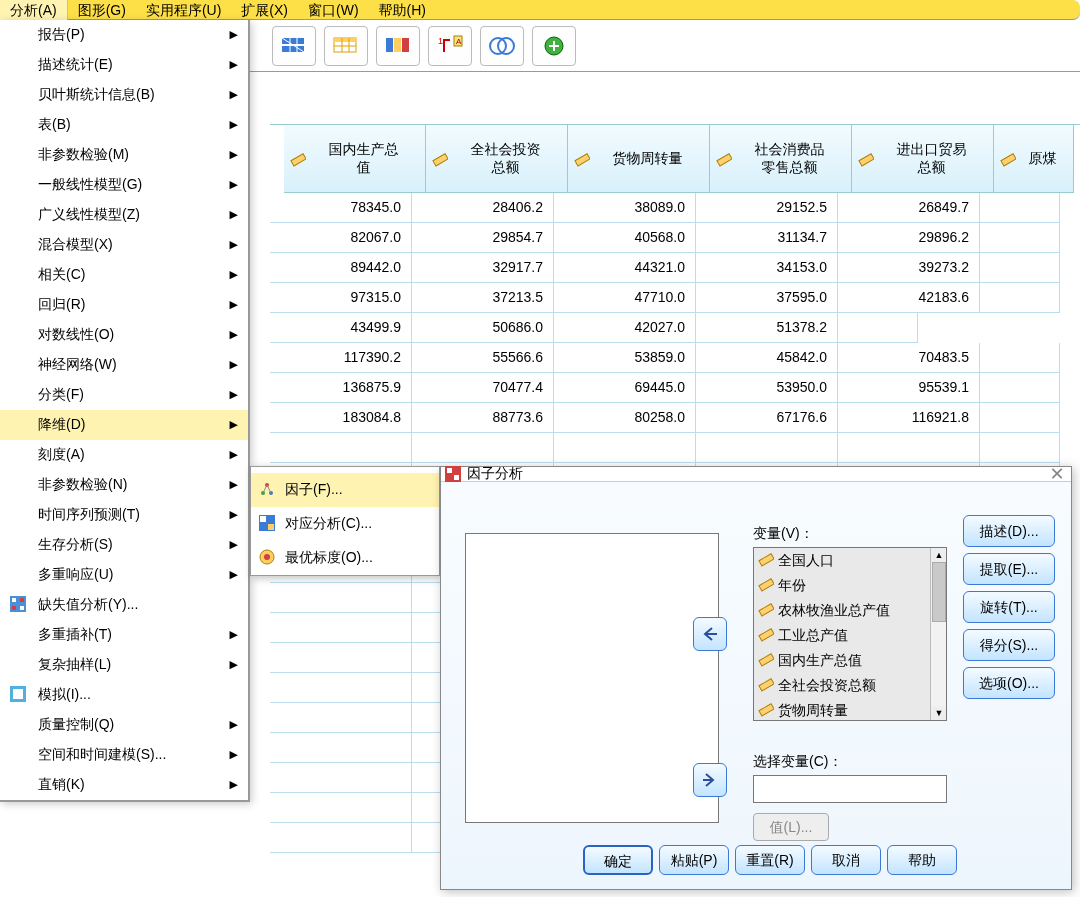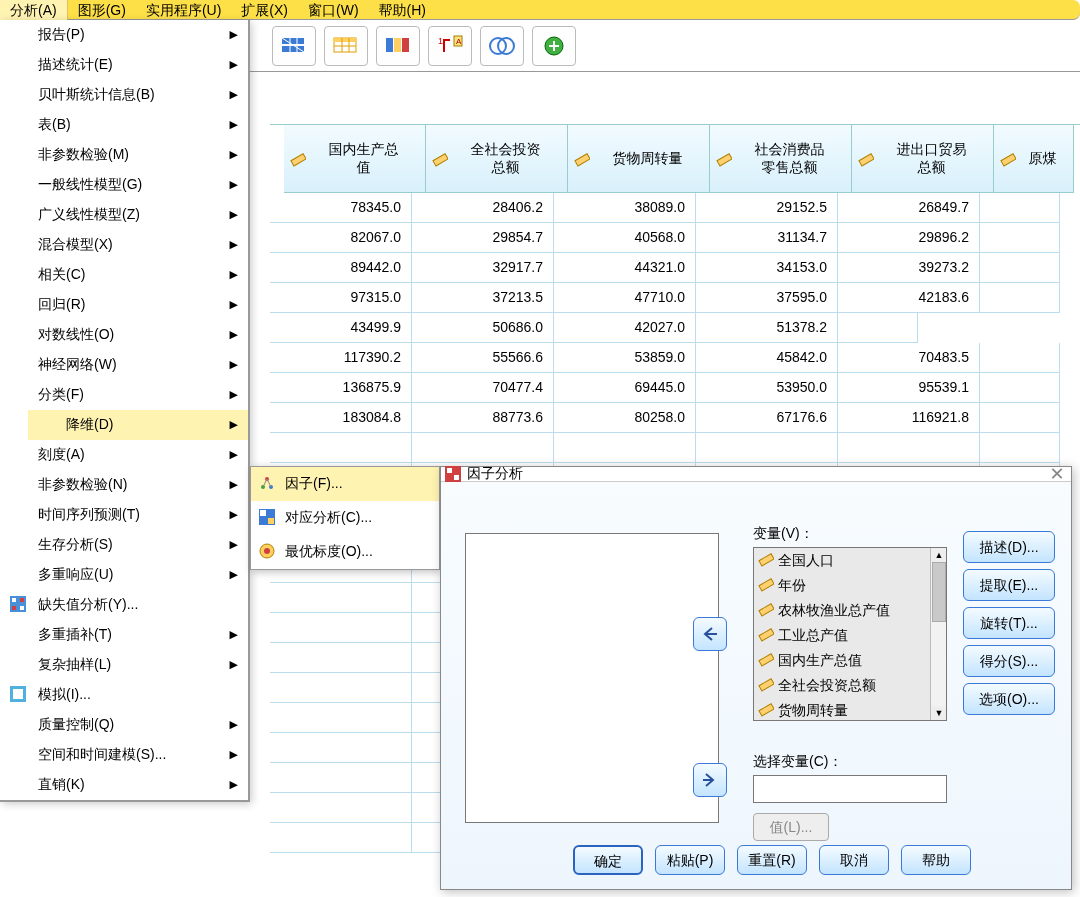--- a/index.html
+++ b/index.html
@@ -10,28 +10,28 @@
   .menubar .mitem { padding:2px 10px; cursor:default; }
   .menubar .mitem.active { background:#fff3b2; border-right:1px solid #e0c060;}
   
   
   .toolbar { height:52px; border-bottom:1px solid #999; display:flex; align-items:center; padding-left:272px; gap:8px; background:#fff;}
   .tbtn { width:44px; height:40px; border:1px solid #bbb; border-radius:4px; display:flex; align-items:center; justify-content:center; background:#fefefe;}
   
   
   .analysis-menu { position:absolute; top:20px; left:0; width:250px; background:#fff; border-right:2px solid #999; border-bottom:2px solid #999; box-shadow:2px 2px 8px rgba(0,0,0,.2); z-index:20;}
   .analysis-menu .amrow { padding:6px 10px 6px 38px; position:relative; cursor:default;}
-  .analysis-menu .amrow.sel { background:#fff3b2;margin-left:28px;}
+  .analysis-menu .amrow.sel { background:#fff3b2;}
   .analysis-menu .amrow .arrow { position:absolute; right:10px; top:8px; font-size:11px;}
   .analysis-menu .amrow .ico { position:absolute; left:10px; top:6px; width:16px; height:16px;}
   
   
   .submenu { position:absolute; top:466px; left:250px; width:190px; background:#fff; border:1px solid #999; box-shadow:2px 2px 8px rgba(0,0,0,.25); z-index:25;}
   .submenu .srow { padding:8px 10px 8px 34px; position:relative;}
-  .submenu .srow.sel { background:#fff3b2;}
+  .submenu .srow.sel { background:#fff3b2;margin-top:6px;}
   .submenu .srow .sico { position:absolute; left:8px; top:8px; width:16px; height:16px;}
   
   
   .gridwrap { position:absolute; top:124px; left:270px; right:0; }
   .grid-head { display:flex; border-top:1px solid #9cc;padding-left:14px; }
   .colh { width:142px; height:68px; border-right:1px solid #9cc; border-bottom:1px solid #9cc; background:linear-gradient(#f2fbff,#d8f0fb); display:flex; align-items:center; justify-content:center; text-align:center; position:relative; padding-left:22px; padding-right:4px;}
   .colh.last { width:80px; padding-left:22px;}
   .ruler { position:absolute; left:6px; top:26px; width:16px; height:16px;}
   .grid-body { }
   .grow { display:flex; }
@@ -47,23 +47,23 @@
   .var-label { position:absolute; top:58px; left:312px; }
   .selvar-label { position:absolute; top:286px; left:312px;}
   .var-list { position:absolute; top:80px; left:312px; width:194px; height:174px; border:1px solid #777; background:#e9e9e9; overflow:hidden;}
   .var-list .vrow { display:flex; align-items:center; padding:3px 4px; gap:4px;}
   .var-list .vsb { position:absolute; right:0; top:0; width:16px; height:100%; background:#f2f2f2; border-left:1px solid #bbb;}
   .var-list .vsb .thumb { position:absolute; top:14px; left:1px; width:14px; height:60px; background:#c9c9c9; border:1px solid #aaa;}
   .var-list .vsb .arr { position:absolute; left:0; width:16px; height:14px; background:#eee; text-align:center; font-size:9px; line-height:14px;}
   .selvar-box { position:absolute; top:308px; left:312px; width:194px; height:28px; border:1px solid #777; background:#fff;}
   .movebtn { position:absolute; width:34px; height:34px; border:1px solid #3a79d6; border-radius:6px; background:linear-gradient(#f4fbff,#c3e4ff); display:flex; align-items:center; justify-content:center; color:#2a4fa0; font-size:18px;} 
   .valuesbtn { position:absolute; top:346px; left:312px; width:76px; height:28px; border:1px solid #aaa; border-radius:4px; background:#eee; color:#888; text-align:center; line-height:26px;}
-  .rightbtns { position:absolute; top:64px; right:16px; display:flex; flex-direction:column; gap:6px;}
+  .rightbtns { position:absolute; top:48px; right:16px; display:flex; flex-direction:column; gap:6px;}
   .rbtn { width:92px; height:32px; border:1px solid #3a79d6; border-radius:6px; background:linear-gradient(#f4fbff,#c3e4ff); text-align:center; line-height:30px; cursor:default;}
-  .bottombtns { position:absolute; bottom:14px; left:132px; display:flex; gap:12px;}
+  .bottombtns { position:absolute; bottom:14px; left:142px; display:flex; gap:6px;}
   .bbtn { min-width:70px; height:30px; padding:0 10px; border:1px solid #3a79d6; border-radius:6px; background:linear-gradient(#f4fbff,#c3e4ff); text-align:center; line-height:28px; cursor:default;}
   .bbtn.def { border:2px solid #2a64c0;}
   
   
   .wm { position:absolute; right:14px; bottom:6px; text-align:right; color:#aaa; font-size:14px;}
   .wm .bubble { display:inline-flex; align-items:center; justify-content:center; width:34px; height:34px; border-radius:50%; background:#ececec; color:#999; font-size:20px; margin-right:6px;}
   .wm .title { color:#888; font-size:22px; font-weight:bold;}
   .wm .sub { color:#bbb; font-size:12px;}
   
   .ruler-svg { width:16px; height:16px; }

